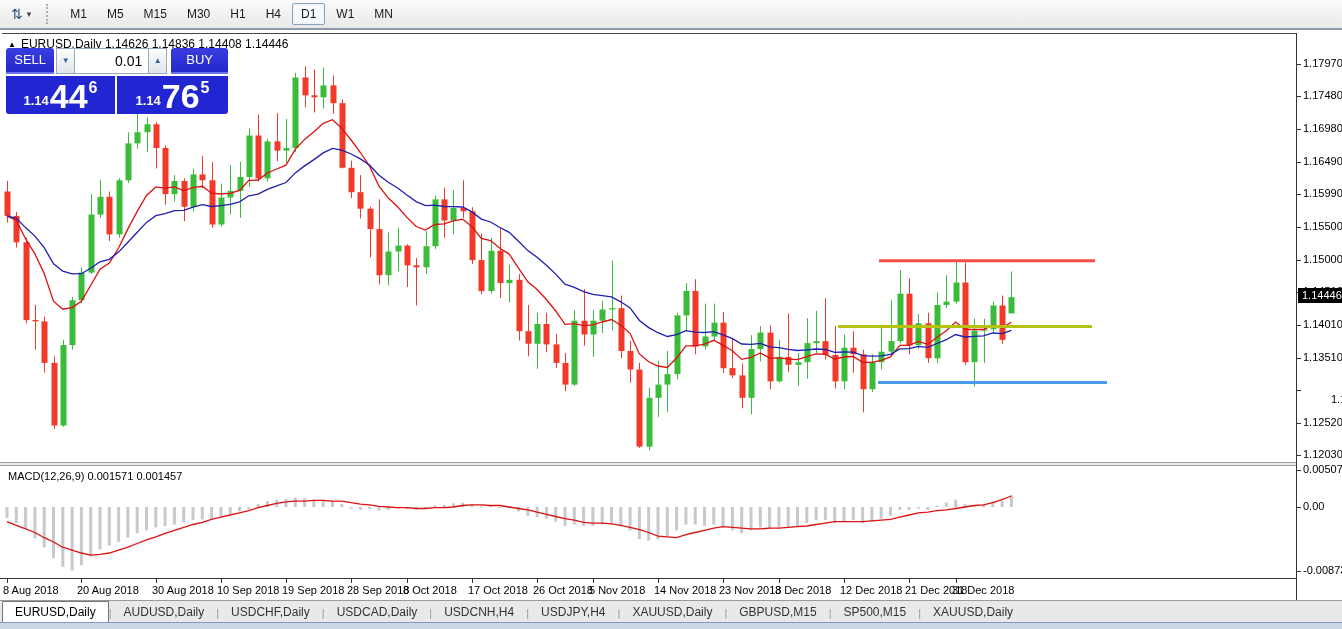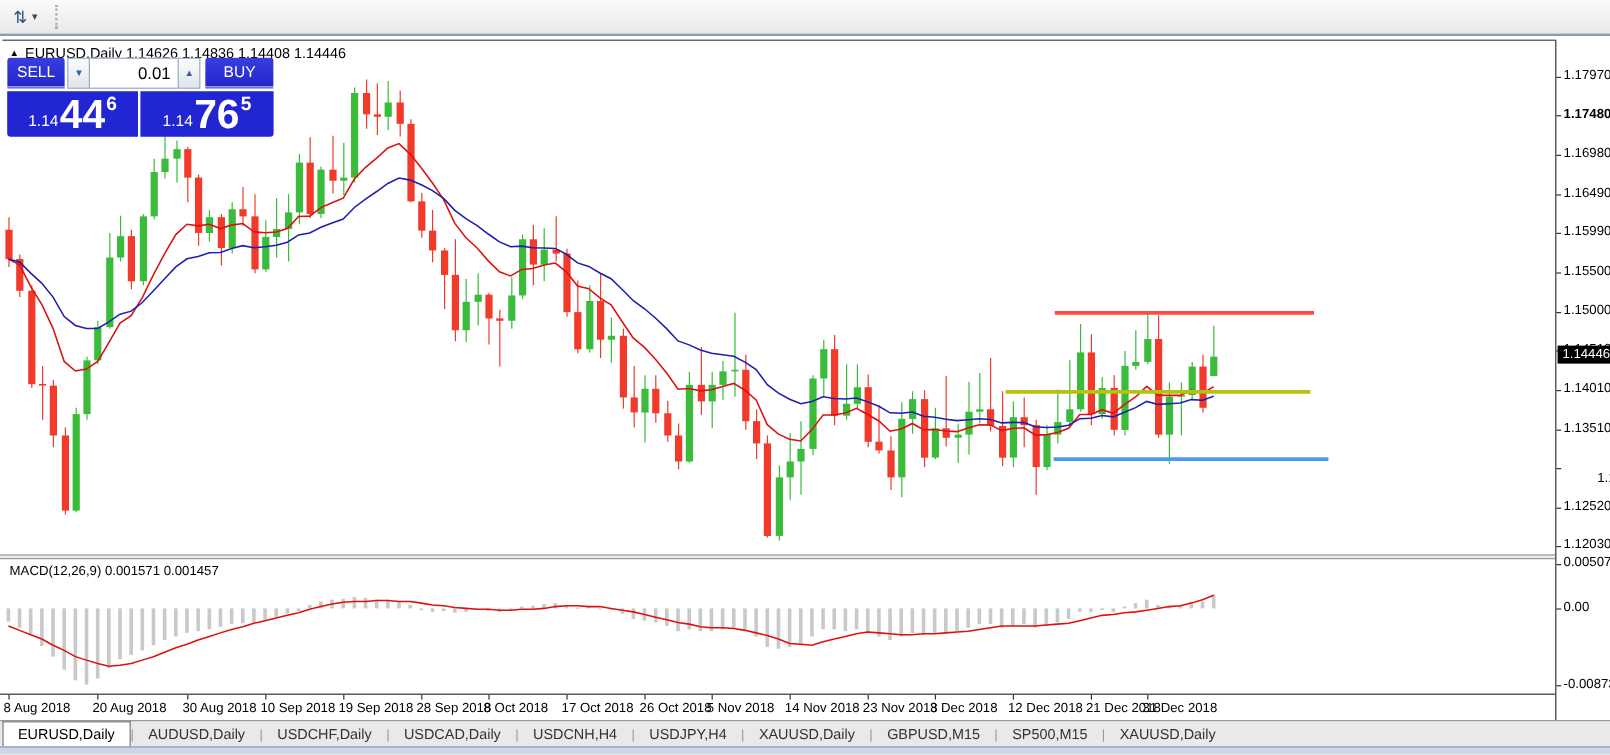--- a/index.html
+++ b/index.html
@@ -41,21 +41,21 @@
   #oc-row1 { position:absolute; top:0; left:0; width:100%; height:26px; display:flex; }
   .oc-btn { background:linear-gradient(#3a3ee0,#2327cd); color:#fff; font-size:13px; text-align:center; line-height:24px; border-radius:3px 3px 0 0; }
   #sell-btn { width:51px; border-bottom:2px solid #6e71ef; }
   #buy-btn  { width:60px; border-bottom:2px solid #6e71ef; margin-left:2px; }
   #lot-box { display:flex; margin:0 2px; height:26px; }
   .spin-btn { width:19px; height:26px; background:linear-gradient(#fdfdfd,#dfe5ec); border:1px solid #96aac0; font-size:8px; color:#35609c; text-align:center; line-height:24px; }
   #lot-field { width:73px; height:26px; background:#fff; border-top:1px solid #96aac0; border-bottom:1px solid #96aac0; font-size:14px; color:#000; text-align:right; padding:4px 6px 0 0; }
   .oc-price { position:absolute; top:28px; height:38px; background:#2125d2; color:#fff; display:flex; align-items:flex-end; justify-content:center; padding-bottom:3px; }
   #sell-price { left:0; width:109px; border-radius:0 0 0 3px; }
   #buy-price { left:111px; width:111px; border-radius:0 0 3px 0; }
-  .oc-price .pfx { font-size:13px; font-weight:normal; margin:12px 1px 3px 0; }
+  .oc-price .pfx { font-size:13px; font-weight:bold; margin:12px 1px 3px 0; }
   .oc-price .big { font-size:34px; font-weight:bold; line-height:30px; }
   .oc-price .sup { font-size:16px; font-weight:bold; margin:0 0 14px 1px; }
 
   
   #tab-bar { position:absolute; top:600px; left:0; width:1342px; height:22px; background:#e9e9e9; border-top:1px solid #9a9a9a; display:flex; align-items:flex-end; }
   .tab { font-size:12px; color:#333; padding:3px 12px 3px 12px; white-space:nowrap; }
   .tab.active { background:#fff; border:1px solid #777; border-bottom:none; color:#000; margin-left:2px; }
   .tabsep { color:#999; font-size:11px; padding:3px 0; }
 
   #bottom-strip { position:absolute; top:622px; left:0; width:1342px; height:7px; background:#ccd6e4; border-top:1px solid #7f9db9; }
@@ -64,20 +64,31 @@
 <body>
 
 <div id="app">
 
   <div id="toolbar">
     <div class="tool-icon-btn">
       <span class="glyph">⇅</span>
       <span class="caret">▾</span>
     </div>
     <div class="grip"></div>
+    <div id="tf-buttons" style="display:flex;">
+        <div class="tfbtn">M1</div>
+        <div class="tfbtn">M5</div>
+        <div class="tfbtn">M15</div>
+        <div class="tfbtn">M30</div>
+        <div class="tfbtn">H1</div>
+        <div class="tfbtn">H4</div>
+        <div class="tfbtn active">D1</div>
+        <div class="tfbtn">W1</div>
+        <div class="tfbtn">MN</div>
+      </div>
   </div>
 
   <div id="chart-region">
     <svg id="price-svg" width="1294" height="429">
         <line x1="5.5" y1="147.0" x2="5.5" y2="188.5" stroke="#f13a2a" stroke-width="1"></line>
         <rect x="2.5" y="157.5" width="6" height="24.4" fill="#f13a2a"></rect>
         <line x1="14.5" y1="178.0" x2="14.5" y2="213.5" stroke="#f13a2a" stroke-width="1"></line>
         <rect x="11.5" y="181.9" width="6" height="26.4" fill="#f13a2a"></rect>
         <line x1="24.5" y1="203.7" x2="24.5" y2="289.3" stroke="#f13a2a" stroke-width="1"></line>
         <rect x="21.5" y="208.3" width="6" height="77.8" fill="#f13a2a"></rect>
@@ -476,21 +487,21 @@
         <div class="tlabel" style="left: 905px;">21 Dec 2018</div>
         <div class="ttick" style="left: 956px;"></div>
         <div class="tlabel" style="left: 952px;">31 Dec 2018</div>
       </div>
 
     <div id="right-axis-column">
       <div id="price-axis" style="position:absolute;left:0;top:0;width:46px;height:429px;">
           <div class="axtick" style="top: 31px;"></div>
           <div class="axlabel" style="top: 24px;">1.17970</div>
           <div class="axtick" style="top: 63px;"></div>
-          <div class="axlabel" style="top: 56px; font-weight: bold;">1.17480</div>
+          <div class="axlabel" style="top: 56px;">1.17480</div>
           <div class="axtick" style="top: 96px;"></div>
           <div class="axlabel" style="top: 89px;">1.16980</div>
           <div class="axtick" style="top: 129px;"></div>
           <div class="axlabel" style="top: 122px;">1.16490</div>
           <div class="axtick" style="top: 161px;"></div>
           <div class="axlabel" style="top: 154px;">1.15990</div>
           <div class="axtick" style="top: 194px;"></div>
           <div class="axlabel" style="top: 187px;">1.15500</div>
           <div class="axtick" style="top: 227px;"></div>
           <div class="axlabel" style="top: 220px;">1.15000</div>

